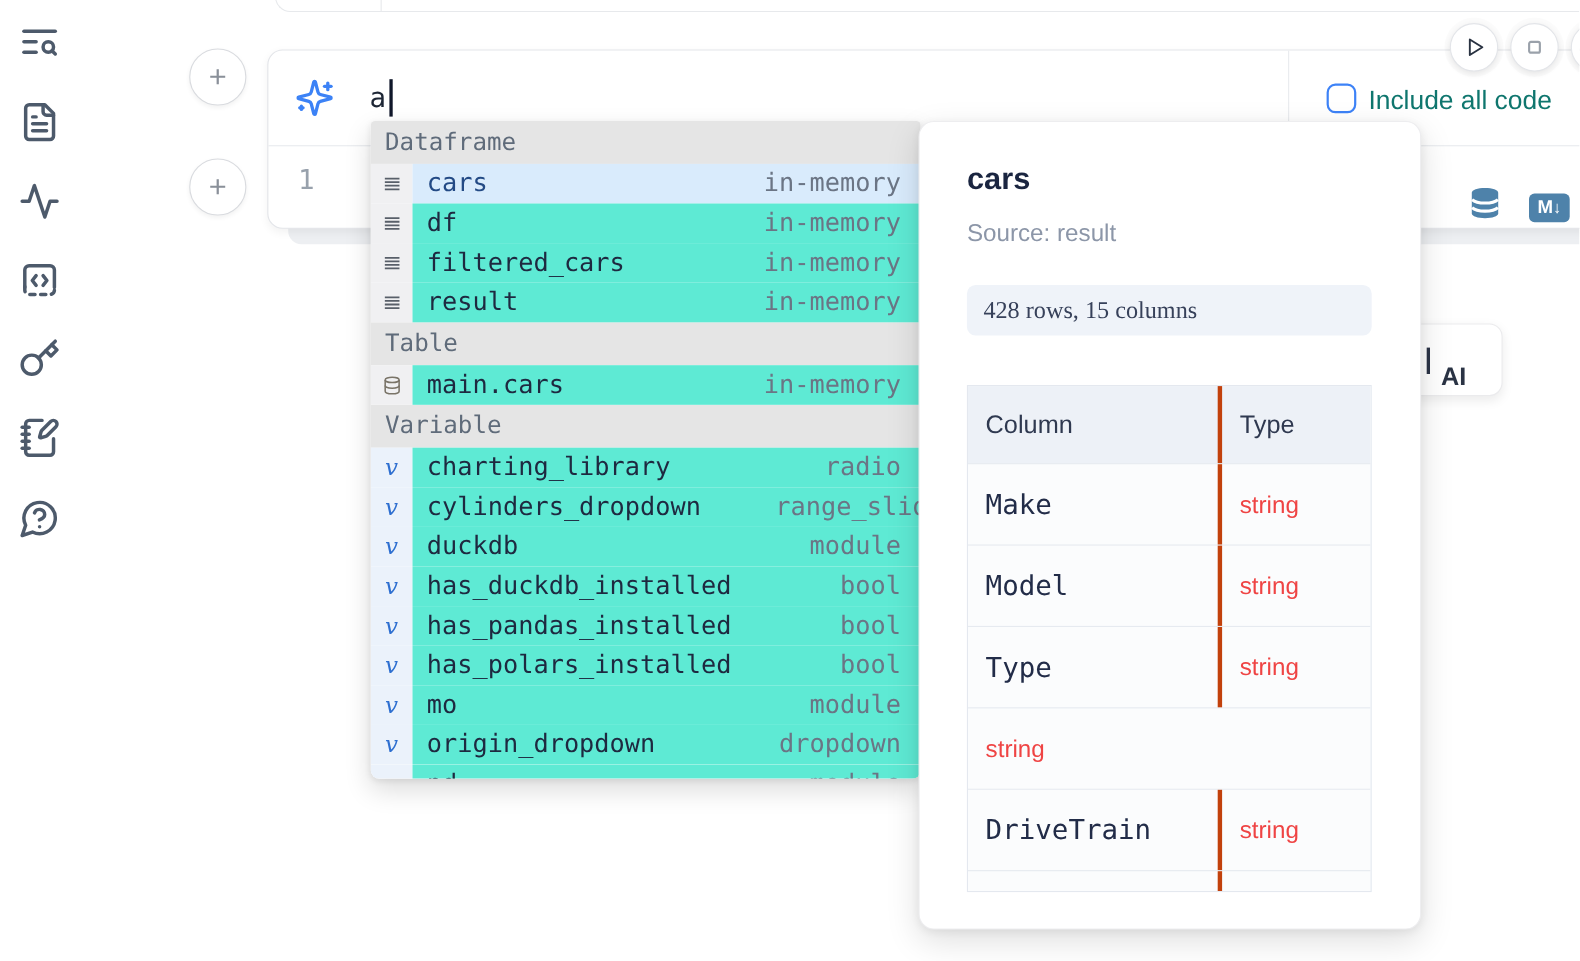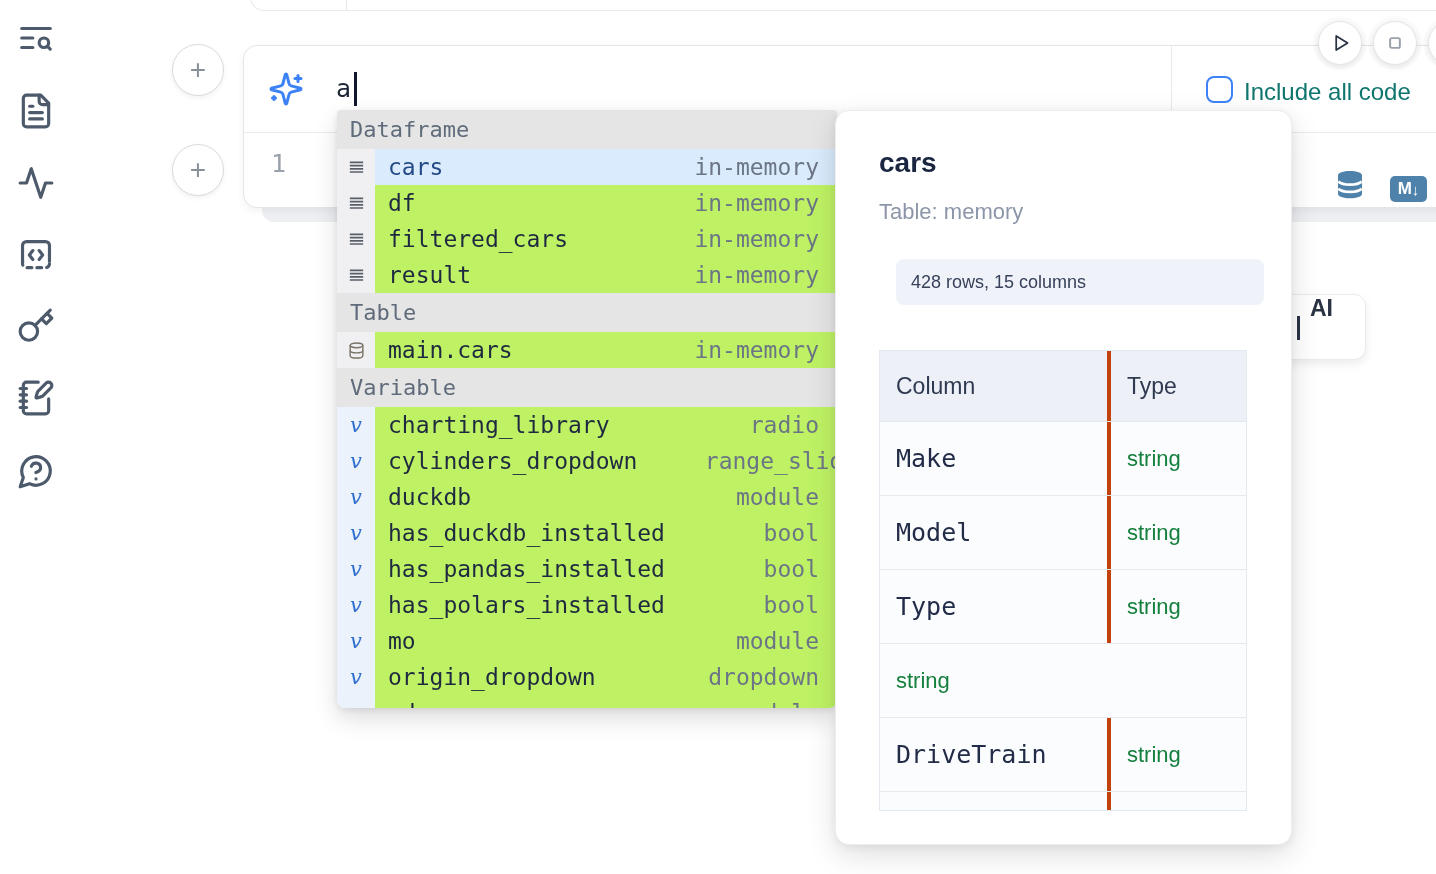--- a/index.html
+++ b/index.html
@@ -61,55 +61,55 @@
               border-radius:4px 4px 8px 8px; box-shadow:0 10px 24px rgba(0,0,0,.14), 0 2px 6px rgba(0,0,0,.08);
               overflow:hidden; z-index:5; font-family:"DejaVu Sans Mono", monospace; }
   .dd-header { height:39px; background:#e5e5e5; color:#5f6b7a; font-size:22px;
                display:flex; align-items:center; padding-left:13px; }
   .dd-item { height:36px; display:flex; align-items:center; cursor:pointer; }
   .dd-item.partial { height:13px; overflow:hidden; align-items:flex-start; }
   .dd-gutter { width:38px; align-self:stretch; flex:none; background:#f0f0f2;
                display:flex; align-items:center; justify-content:center; }
   .dd-item.partial .dd-gutter { display:block; }
   .dd-item.var .dd-gutter { background:#ebf2fb; }
-  .dd-main { flex:1; align-self:stretch; display:flex; align-items:center; background:#bef264; min-width:0; }
+  .dd-main { flex:1; align-self:stretch; display:flex; align-items:center; background:#5eead4; min-width:0; }
   .dd-item.partial .dd-main { align-items:flex-start; }
   .dd-item.selected .dd-main { background:#d9ebfc; }
   .dd-name { margin-left:13px; font-size:23px; color:#1e2940; white-space:nowrap; line-height:36px; }
   .dd-item.selected .dd-name { color:#234a85; }
   .dd-type { margin-left:auto; margin-right:18px; font-size:23px; color:#6b7585; white-space:nowrap; line-height:36px; }
   .dd-type.overflow { margin-right:-34px; }
   .nu { font-family:"DejaVu Serif", serif; font-style:italic; font-size:21px; color:#2e6fd0; line-height:36px; }
 
   
   .panel { position:absolute; left:835px; top:110px; width:457px; height:735px; background:#fff;
            border:1px solid #ededef; border-radius:14px; z-index:6;
            box-shadow:0 10px 30px rgba(0,0,0,.13), 0 2px 8px rgba(0,0,0,.06); }
   .panel-title { position:absolute; left:43px; top:36px; font-size:28px; font-weight:bold; color:#1a2540; }
   .panel-source { position:absolute; left:43px; top:88px; font-size:22px; color:#8c96a8; }
-  .panel-badge { position:absolute; left:60px; top:148px; width:368px; height:46px; background:#eff3f9;
+  .panel-badge { position:absolute; left:43px; top:148px; width:368px; height:46px; background:#eff3f9;
                  border-radius:8px; display:flex; align-items:center; padding-left:15px;
-                 font-size:18px; color:#37415a; }
+                 font-size:22px; color:#37415a;font-family:Liberation Serif, serif; }
   .ptable { position:absolute; left:43px; top:239px; width:368px; height:461px; overflow:hidden;
             border:1px solid #e4e8ef; background:#fbfcfd; }
   .pt-row { display:flex; height:74px; border-top:1px solid #e6eaf0; }
   .pt-row.head { height:70px; background:#edf1f7; border-top:none; }
   .pt-row.partial { height:20px; }
   .pt-c1 { width:231px; flex:none; border-right:4px solid #c2410c; display:flex; align-items:center; padding-left:16px; }
   .pt-c2 { flex:1; display:flex; align-items:center; padding-left:16px; }
   .pt-row.head .pt-c1, .pt-row.head .pt-c2 { font-size:23px; color:#2f3950; }
   .pt-name { font-family:"DejaVu Sans Mono", monospace; font-size:25px; color:#222c48; }
-  .pt-type { font-size:22px; color:#15803d; }
+  .pt-type { font-size:22px; color:#ef4444; }
 
   
   .ai-btn { position:absolute; left:1240px; top:294px; width:126px; height:66px; background:#fff;
             border:1px solid #ebebed; border-radius:12px; box-shadow:0 4px 10px rgba(0,0,0,.08);
             z-index:4; cursor:pointer; }
   .ai-btn .bar { position:absolute; left:56px; top:21px; width:3px; height:24px; background:#2b3447; }
-  .ai-btn .lbl { position:absolute; left:69px; top:0; font-size:23px; font-weight:bold; color:#2a3344; }
+  .ai-btn .lbl { position:absolute; left:69px; top:34px; font-size:23px; font-weight:bold; color:#2a3344; }
 </style>
 </head>
 <body>
 
 <div class="app">
 
   <div class="sidebar">
     <div class="side-icon" style="top:19px"><svg viewBox="0 0 24 24" fill="none" stroke="currentColor" stroke-width="2" stroke-linecap="round" stroke-linejoin="round">
           <path d="M21 6H3"></path>
           <path d="M10 12H3"></path>
@@ -345,21 +345,21 @@
         <div class="dd-gutter"><span class="nu">v</span></div>
         <div class="dd-main">
           <span class="dd-name">pd</span>
           <span class="dd-type">module</span>
         </div>
       </div>
     </div>
 
   <div class="panel">
     <div class="panel-title">cars</div>
-    <div class="panel-source">Table: memory</div>
+    <div class="panel-source">Source: result</div>
     <div class="panel-badge">428 rows, 15 columns</div>
     <div class="ptable" id="ptable">
         <div class="pt-row head">
           <div class="pt-c1">Column</div>
           <div class="pt-c2">Type</div>
         </div>
         <div class="pt-row">
           <div class="pt-c1">
             <span class="pt-name">Make</span>
           </div>

